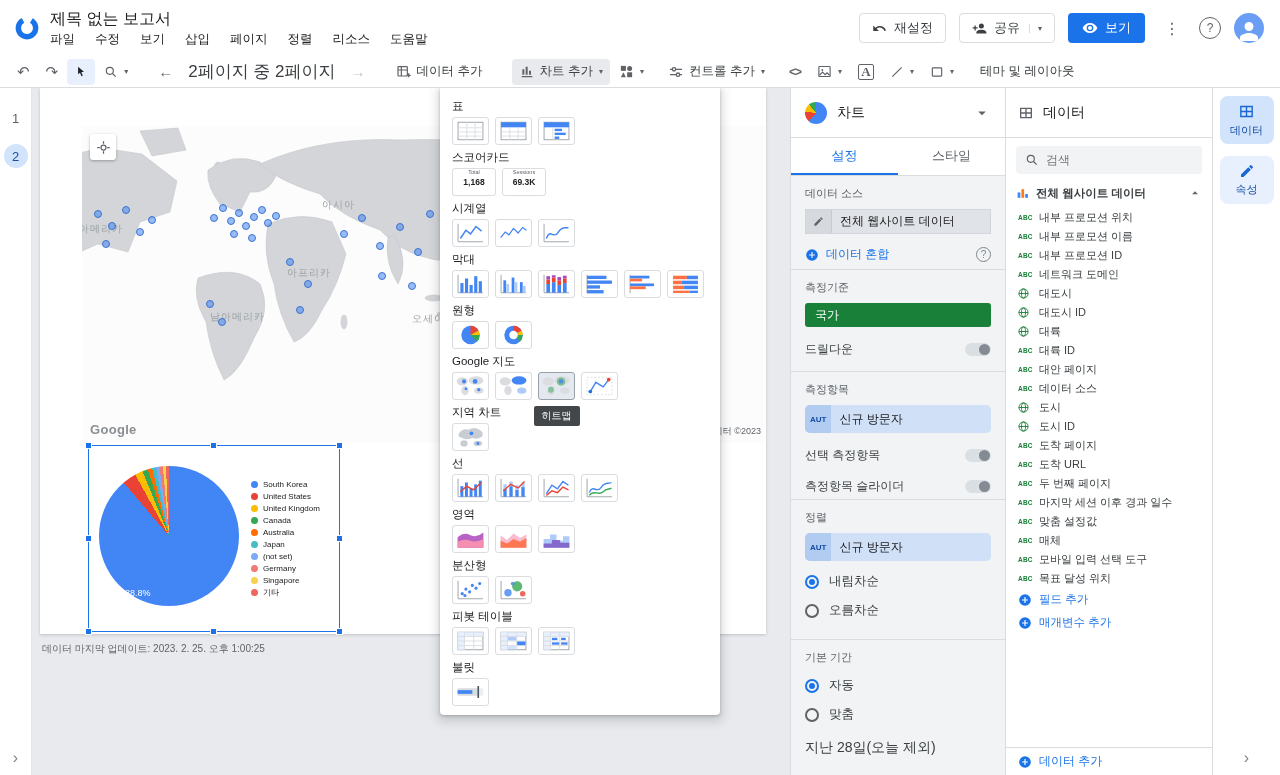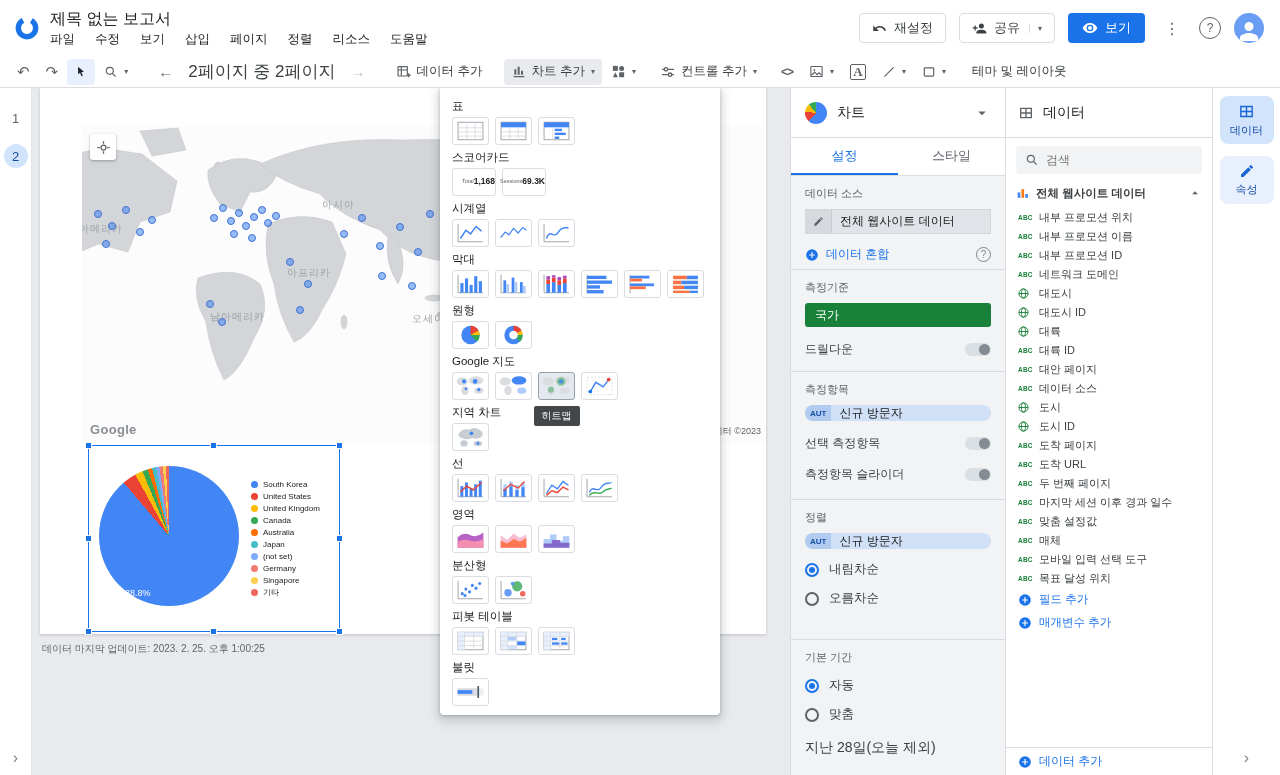--- a/index.html
+++ b/index.html
@@ -80,21 +80,21 @@
 
   
   .chart-picker{position:absolute;left:408px;top:0;width:280px;height:627px;background:#fff;z-index:30;
     padding:6px 12px;border-radius:0 0 4px 4px;overflow:hidden;
     box-shadow:0 1px 3px rgba(60,64,67,.3),0 4px 10px 3px rgba(60,64,67,.18)}
   .cp-label{font-size:11.5px;color:#202124;margin:6px 0 4px;line-height:13px}
   .cp-row{display:flex;gap:6px}
   .cp-icon{width:37px;height:28px;border:1px solid #dadce0;border-radius:3px;background:#fff;cursor:pointer;position:relative;flex:none}
   .cp-icon.wide{width:44px}
   .cp-icon.selected{background:#e4e9ef;border-color:#98a0a8}
-  .cp-icon .sc{display:flex;flex-direction:row;align-items:center;justify-content:flex-end;height:100%;line-height:1.4}
+  .cp-icon .sc{display:flex;flex-direction:column;align-items:center;justify-content:flex-start;height:100%;line-height:1.4}
   .cp-icon .sc span{font-size:5.5px;color:#5f6368}
   .cp-icon .sc b{font-size:8.5px;color:#202124}
   .cp-tooltip{position:absolute;top:33px;left:50%;transform:translateX(-50%);background:#44474a;color:#fff;
     font-size:10px;padding:3px 8px;border-radius:2px;white-space:nowrap;z-index:35}
 
   
   .props-panel{width:215px;background:#f1f3f4;border-left:1px solid #dadce0;display:flex;flex-direction:column;flex:none}
   .props-header{height:50px;display:flex;align-items:center;gap:10px;padding:0 14px;background:#fff;border-bottom:1px solid #dadce0}
   .chart-type-ic{width:22px;height:22px;border-radius:50%;flex:none;
     background:conic-gradient(#4285f4 0 62%,#ea4335 62% 77%,#fbbc04 77% 89%,#34a853 89% 100%)}
@@ -108,21 +108,21 @@
   .sec-label{font-size:11px;color:#5f6368;margin-bottom:8px}
   .chip-source{display:flex;align-items:center;height:25px;background:#e0e3e7;border:1px solid #d2d5d9;font-size:12px;cursor:pointer}
   .chip-source .pencil{width:26px;height:100%;display:flex;align-items:center;justify-content:center;background:#d6d9dd;
     border-right:1px solid #c8cbcf;flex:none}
   .chip-source .src-name{padding:0 8px;overflow:hidden;white-space:nowrap;text-overflow:ellipsis;color:#202124}
   .blend-row{display:flex;align-items:center;gap:7px;margin-top:12px;font-size:12px;color:#1a73e8;cursor:pointer}
   .q-ic{margin-left:auto;width:15px;height:15px;border:1.3px solid #80868b;border-radius:50%;color:#80868b;font-size:10px;
     display:flex;align-items:center;justify-content:center;cursor:pointer}
   .chip-dim{height:24px;display:flex;align-items:center;background:#188038;color:#fff;border-radius:3px;
     font-size:12px;padding:0 10px;cursor:pointer}
-  .chip-metric{height:16px;display:flex;align-items:stretch;background:#cfe0f7;border-radius:10px;overflow:hidden;font-size:12px;cursor:pointer}
+  .chip-metric{height:28px;display:flex;align-items:stretch;background:#cfe0f7;border-radius:5px;overflow:hidden;font-size:12px;cursor:pointer}
   .chip-metric .agg{display:flex;align-items:center;padding:0 5px;background:#b1ccf0;color:#174ea6;font-size:8px;font-weight:bold;flex:none}
   .chip-metric .mname{display:flex;align-items:center;padding:0 8px;color:#202124;white-space:nowrap}
   .toggle-row{display:flex;align-items:center;justify-content:space-between;margin-top:14px;font-size:12px;color:#3c4043}
   .toggle{width:26px;height:13px;border-radius:8px;background:#dadfe3;position:relative;flex:none;cursor:pointer}
   .toggle::after{content:'';position:absolute;right:1px;top:1px;width:11px;height:11px;border-radius:50%;background:#848b92}
   .radio-row{display:flex;align-items:center;gap:10px;margin-top:12px;font-size:12.5px;color:#3c4043;cursor:pointer}
   .radio{width:14px;height:14px;border:2px solid #5f6368;border-radius:50%;position:relative;flex:none}
   .radio.sel{border-color:#1a73e8}
   .radio.sel::after{content:'';position:absolute;inset:2px;background:#1a73e8;border-radius:50%}
   .range-value{margin-top:16px;font-size:14px;color:#3c4043}
@@ -245,21 +245,21 @@
   <div class="tb-btn" style="margin-left:14px">
     <span>
         <svg viewBox="0 0 24 24" width="16" height="16" fill="none" stroke="#5f6368" stroke-width="1.8">
           <rect x="3" y="4" width="14" height="14" rx="1"></rect>
           <path d="M3 9h14M8 4v14"></path>
           <path d="M19 14v6M16 17h6" stroke-width="2"></path>
         </svg>
       </span>
     <span>데이터 추가</span>
   </div>
-  <div class="tb-btn pressed" style="margin-left:12px">
+  <div class="tb-btn pressed" style="margin-left:20px">
     <span>
         <svg viewBox="0 0 24 24" width="16" height="16" fill="#5f6368">
           <path d="M4 20h16v-2H4zM5 16h3V8H5zm5 0h3V4h-3zm5 0h3v-6h-3z"></path>
         </svg>
       </span>
     <span>차트 추가</span>
     <span class="caret">▾</span>
   </div>
   <div class="tb-btn">
     <span>

